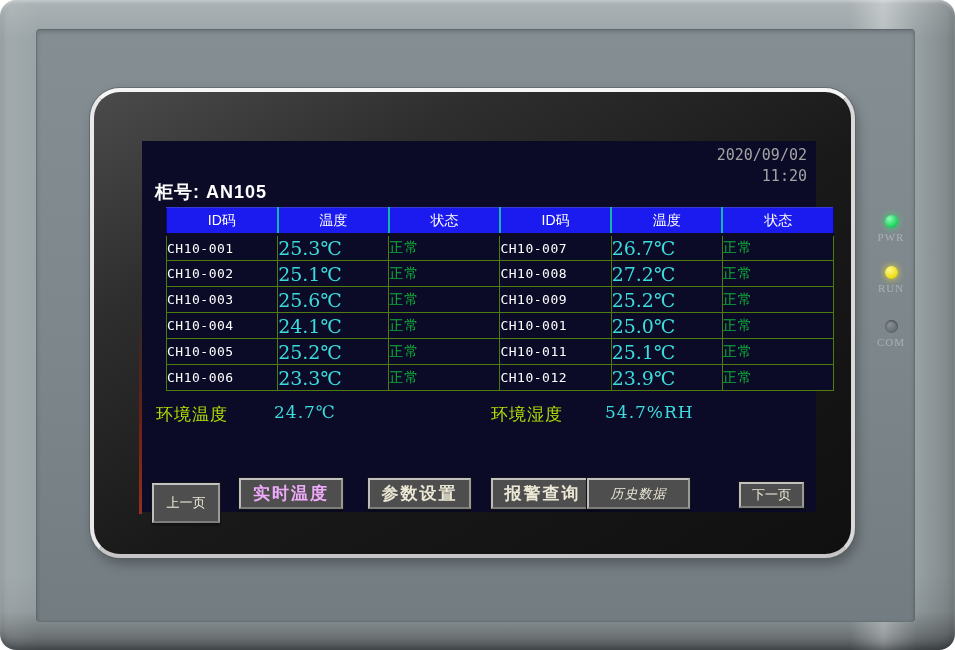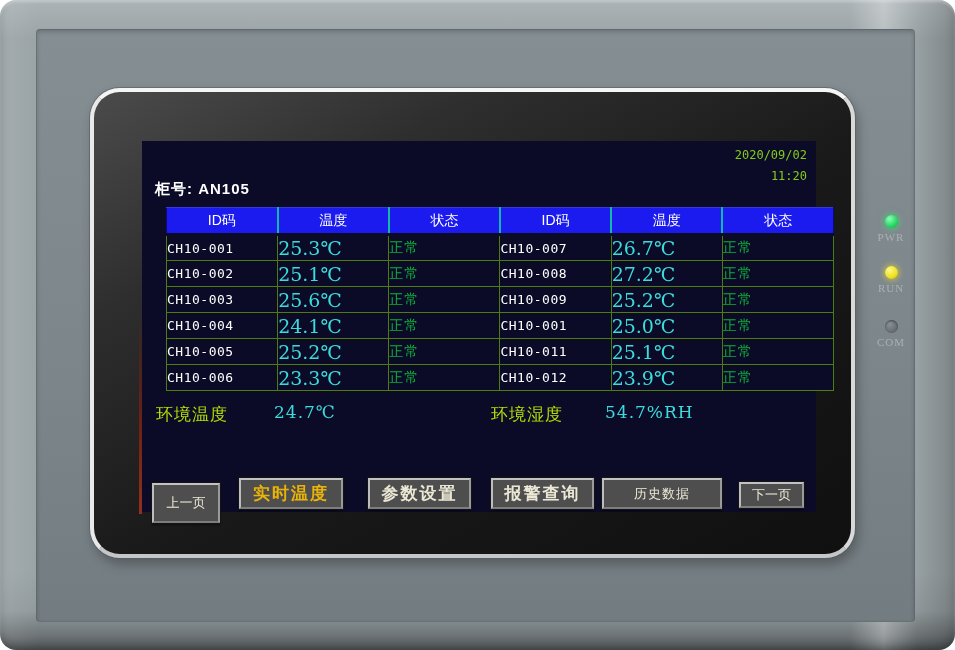--- a/index.html
+++ b/index.html
@@ -38,23 +38,23 @@
   
   .screen{
     position:absolute;left:48px;top:49px;width:674px;height:371px;
     background:#0b0b28;
   }
   .screen::before{ 
     content:"";position:absolute;left:-3px;bottom:-2px;width:3px;height:200px;
     background:linear-gradient(180deg, rgba(120,34,22,0) 0%, #6e2114 55%, #93301c 100%);
   }
 
-  .datetime{position:absolute;top:4px;right:9px;text-align:right;color:#84cc16;
-    font-family:"DejaVu Sans Mono",monospace;font-size:12px;line-height:21px;}
-  .cabinet{position:absolute;left:13px;top:39px;color:#ffffff;font-size:15px;font-weight:bold;
+  .datetime{position:absolute;top:4px;right:9px;text-align:right;color:#a3a3a3;
+    font-family:"DejaVu Sans Mono",monospace;font-size:15px;line-height:21px;}
+  .cabinet{position:absolute;left:13px;top:39px;color:#ffffff;font-size:18px;font-weight:bold;
     letter-spacing:1px;}
 
   
   table.data-table{position:absolute;left:3px;top:66px;width:668px;border-collapse:collapse;table-layout:fixed;margin-left:21px;}
   table.data-table th{
     background:#1b1bef;color:#ffffff;font-size:14px;font-weight:normal;height:27px;
     border:1px solid #0a0a78;border-top:1px solid #3a3ad8;border-bottom:3px solid #0b0b28;
     padding:0;
   }
   table.data-table th + th{border-left:2px solid #14b8a6;}
@@ -81,26 +81,26 @@
   .hmi-btn{
     position:absolute;display:flex;align-items:center;justify-content:center;
     background:#4e4e4e;color:#ece8d6;
     border:2px solid;border-color:#c2c2c2 #9a9a9a #7d7d7d #bdbdbd;
     box-shadow:0 0 0 1px #141414, 0 2px 2px rgba(0,0,0,.45);
     cursor:pointer;font-family:"Liberation Sans",sans-serif;white-space:nowrap;
   }
   .btn-small{font-size:13px;}
   .btn-large{font-size:17px;font-weight:bold;letter-spacing:2px;}
   .btn-med{font-size:13px;letter-spacing:1px;}
-  .btn-active{color:#eab308;}
+  .btn-active{color:#f0abfc;}
   .btn-1{left:10px;top:6px;width:68px;height:40px;}
   .btn-2{left:97px;top:1px;width:104px;height:31px;}
   .btn-3{left:226px;top:1px;width:103px;height:31px;}
   .btn-4{left:349px;top:1px;width:103px;height:31px;}
-  .btn-5{left:460px;top:1px;width:120px;height:31px;}
+  .btn-5{left:445px;top:1px;width:103px;height:31px;font-style:italic;}
   .btn-6{left:597px;top:5px;width:65px;height:26px;}
 
   
   .led-group{position:absolute;width:46px;text-align:center;}
   .led-pwr{left:868px;top:215px;} .led-run{left:868px;top:266px;} .led-com{left:868px;top:320px;}
   .led{width:13px;height:13px;border-radius:50%;margin:0 auto;}
   .led-on-green{background:radial-gradient(circle at 35% 30%, #8dffb6, #22d862 60%, #0ea844);
     box-shadow:0 0 6px 1px rgba(45,230,110,.7);}
   .led-on-yellow{background:radial-gradient(circle at 35% 30%, #fff88a, #efe01e 60%, #c8b90c);
     box-shadow:0 0 6px 1px rgba(240,225,40,.65);}

